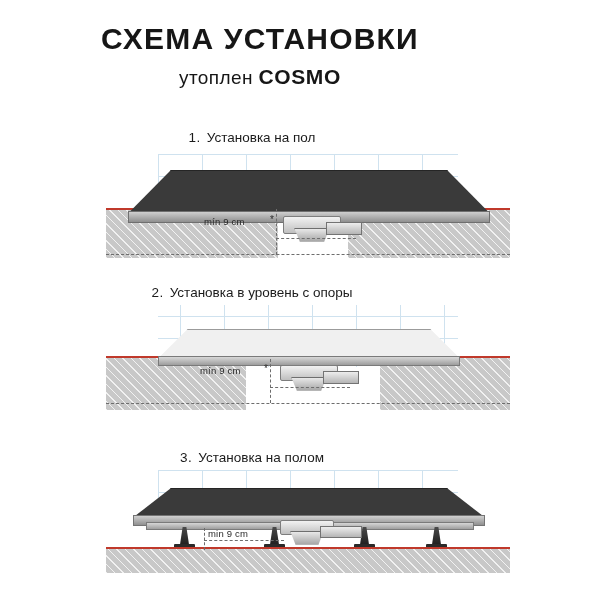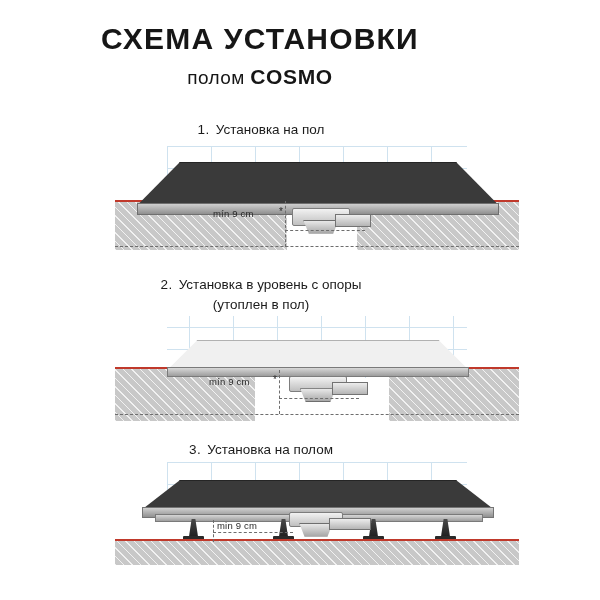--- a/index.html
+++ b/index.html
@@ -46,22 +46,23 @@
   }
   .sub-title .model-name {
     font-weight: bold;
     font-size: 21px;
     letter-spacing: 0.6px;
   }
 
   
   .section {
     position: absolute;
-    left: 17px;
+    left: 8px;
     width: 488px;
+    margin-top: 8px;
   }
   .sec-1 { top: 120px; }
   .sec-2 { top: 275px; }
   .sec-3 { top: 440px; }
 
   .caption {
     text-align: center;
     font-size: 13.5px;
     color: #1b1b1b;
     line-height: 1.45;
@@ -181,21 +182,21 @@
   }
 </style>
 </head>
 <body>
 
 <div class="page">
 
   <div class="title-block">
     <div class="main-title">СХЕМА УСТАНОВКИ</div>
     <div class="sub-title">
-      <span>полом </span><span class="model-name">COSMO</span>
+      <span>утоплен </span><span class="model-name">COSMO</span>
     </div>
   </div>
 
   <div class="section sec-1">
     <div class="caption">
       <span class="num">1.</span><span class="num-gap"></span><span>Установка на пол</span>
     </div>
 
     <div class="scene">
 
@@ -226,21 +227,20 @@
       <div class="dash" style="left:268px; top:84px; width:80px;"></div>
       <div class="dash" style="left:98px; top:100px; width:404px;"></div>
       <div class="dim-label" style="left:196px; top:62px;">mín 9 cm</div>
       <div class="dim-star" style="left:262px; top:60px;">*</div>
     </div>
   </div>
 
   <div class="section sec-2">
     <div class="caption">
       <span class="num">2.</span><span class="num-gap"></span><span>Установка в уровень с опоры</span>
-      <div>(утоплен в пол)</div>
     </div>
 
     <div class="scene">
 
       <div class="wall" style="left:150px; top:-4px; width:300px; height:62px;">
         <div class="wall-inner offset"></div>
       </div>
 
       <div class="floor left" style="left:98px; top:48px; width:140px; height:52px;"></div>
       <div class="floor right" style="left:372px; top:48px; width:130px; height:52px;"></div>

